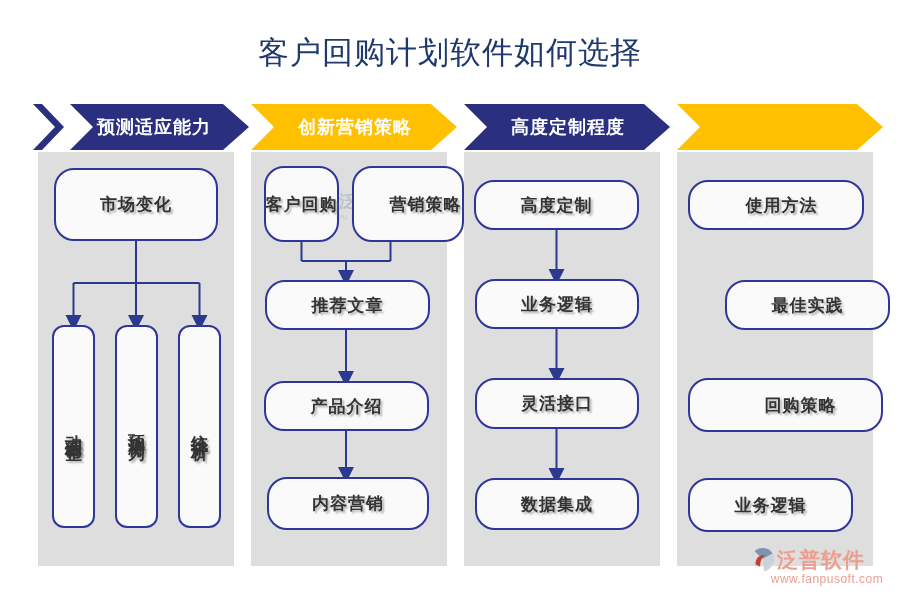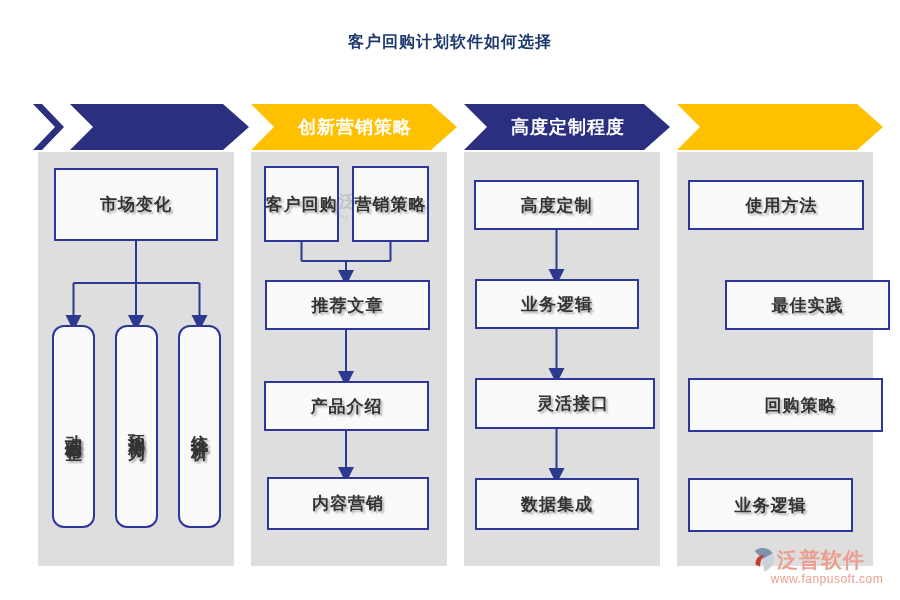--- a/index.html
+++ b/index.html
@@ -3,37 +3,37 @@
 <meta charset="utf-8">
 <style>
   html,body{margin:0;padding:0;}
   body{
     width:900px;height:600px;position:relative;background:#ffffff;
     font-family:"Liberation Sans","DejaVu Sans",sans-serif;
     overflow:hidden;
   }
   .page-title{
     position:absolute;top:32px;left:0;width:900px;text-align:center;
-    font-size:16px;font-weight:bold;color:#1e3a6d;letter-spacing:1px;
+    font-size:31px;font-weight:normal;color:#1e3a6d;letter-spacing:1px;
   }
   .col{position:absolute;top:104px;width:196px;height:462px;}
   .banner-svg{position:absolute;top:0;left:0;}
   .banner-label{
     position:absolute;top:0;left:25px;width:158px;height:46px;line-height:46px;
     text-align:center;color:#ffffff;font-size:18px;font-weight:bold;letter-spacing:1px;
     white-space:nowrap;
   }
   .banner-label.first{left:37px;}
   .panel{
     position:absolute;top:48px;left:0;width:196px;height:414px;
     background:#dedede;
   }
   .box{
     position:absolute;z-index:2;background:#fafafa;
-    border:2px solid #2f3699;border-radius:0;
+    border:2px solid #2f3699;border-radius:20px;
     display:flex;align-items:center;justify-content:center;
     font-size:17px;font-weight:bold;color:#333333;
     text-shadow:2px 2px 2px rgba(120,120,120,0.55);
     letter-spacing:1px;white-space:nowrap;
   }
   .box.tall{
     border-radius:12px;
     writing-mode:vertical-rl;text-orientation:upright;letter-spacing:3px;
   }
   .connectors{position:absolute;top:0;left:0;z-index:2;}
@@ -60,20 +60,21 @@
 </head>
 <body>
 
 <div class="page-title">客户回购计划软件如何选择</div>
 
 <div class="col" style="left:38px;">
   <svg class="banner-svg" style="left:-5px;" width="216" height="46">
     <polygon points="0,0 9,0 31,23 9,46 0,46 22,23" fill="#2A2F80"></polygon>
     <polygon points="37,0 190,0 216,23 190,46 37,46 60,23" fill="#2A2F80"></polygon>
   </svg>
+  <div class="banner-label first">预测适应能力</div>
   <div class="panel">
     <svg class="connectors" width="196" height="414">
       <defs>
         <marker id="ah1" markerWidth="9" markerHeight="9" refX="1" refY="4" orient="auto">
           <path d="M0,0 L8,4 L0,8 Z" fill="#2b3a8f"></path>
         </marker>
       </defs>
       <line x1="98" y1="89" x2="98" y2="131"></line>
       <polyline points="35.5,131 161.5,131"></polyline>
       <line x1="35.5" y1="131" x2="35.5" y2="165" marker-end="url(#ah1)"></line>
@@ -109,21 +110,21 @@
         </marker>
       </defs>
       <line x1="50.5" y1="90" x2="50.5" y2="109"></line>
       <line x1="139.5" y1="90" x2="139.5" y2="109"></line>
       <polyline points="50.5,109 139.5,109"></polyline>
       <line x1="95" y1="109" x2="95" y2="120" marker-end="url(#ah2)"></line>
       <line x1="95" y1="178" x2="95" y2="221" marker-end="url(#ah2)"></line>
       <line x1="95" y1="279" x2="95" y2="317" marker-end="url(#ah2)"></line>
     </svg>
     <div class="box" style="left:13px;top:14px;width:71px;height:72px;">客户回购</div>
-    <div class="box" style="left:101px;top:14px;width:73px;height:72px;">营销策略</div>
+    <div class="box" style="left:101px;top:14px;width:73px;height:72px;padding-left:35px;">营销策略</div>
     <div class="box" style="left:14px;top:128px;width:161px;height:46px;">推荐文章</div>
     <div class="box" style="left:13px;top:229px;width:161px;height:46px;">产品介绍</div>
     <div class="box" style="left:16px;top:325px;width:158px;height:49px;">内容营销</div>
   </div>
 </div>
 
 <div class="col" style="left:464px;">
   <svg class="banner-svg" width="206" height="46">
     <polygon points="0,0 180,0 206,23 180,46 0,46 23,23" fill="#2A2F80"></polygon>
   </svg>
@@ -134,21 +135,21 @@
         <marker id="ah3" markerWidth="9" markerHeight="9" refX="1" refY="4" orient="auto">
           <path d="M0,0 L8,4 L0,8 Z" fill="#2b3a8f"></path>
         </marker>
       </defs>
       <line x1="92.5" y1="78" x2="92.5" y2="119" marker-end="url(#ah3)"></line>
       <line x1="92.5" y1="177" x2="92.5" y2="218" marker-end="url(#ah3)"></line>
       <line x1="92.5" y1="277" x2="92.5" y2="318" marker-end="url(#ah3)"></line>
     </svg>
     <div class="box" style="left:10px;top:28px;width:161px;height:46px;">高度定制</div>
     <div class="box" style="left:11px;top:127px;width:160px;height:46px;">业务逻辑</div>
-    <div class="box" style="left:11px;top:226px;width:160px;height:47px;padding-left:16px;">灵活接口</div>
+    <div class="box" style="left:11px;top:226px;width:160px;height:47px;">灵活接口</div>
     <div class="box" style="left:11px;top:326px;width:160px;height:48px;">数据集成</div>
   </div>
 </div>
 
 <div class="col" style="left:677px;">
   <svg class="banner-svg" width="206" height="46">
     <polygon points="0,0 180,0 206,23 180,46 0,46 23,23" fill="#FFC000"></polygon>
   </svg>
   <div class="panel">
     <div class="box" style="left:11px;top:28px;width:161px;height:46px;padding-left:11px;">使用方法</div>

